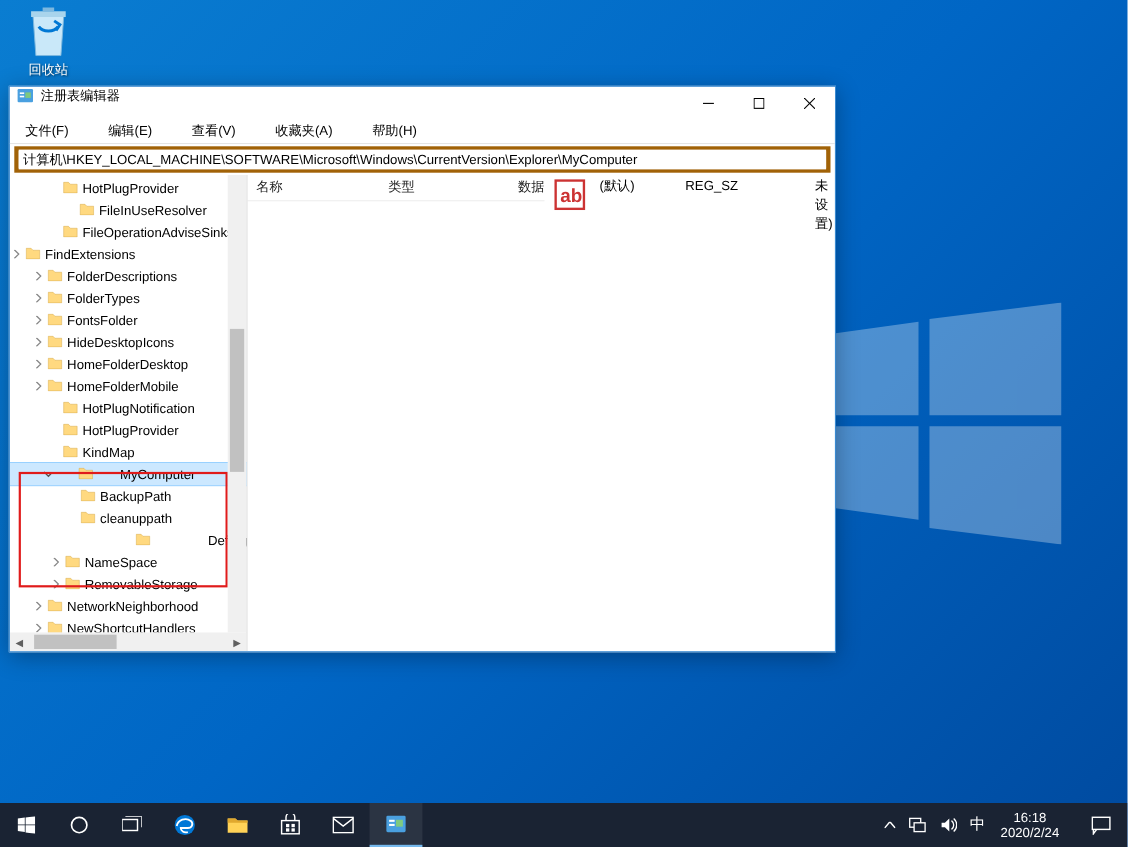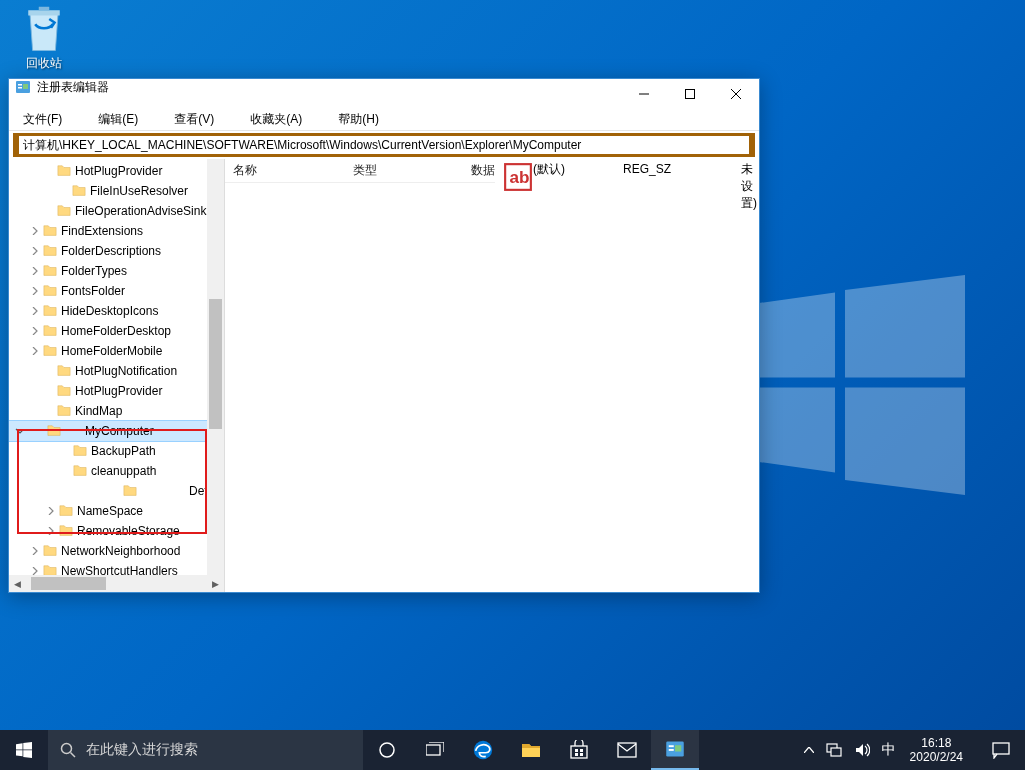--- a/index.html
+++ b/index.html
@@ -19,21 +19,21 @@
 
 .titlebar { height: 30px; display: flex; align-items: flex-start; padding-left: 6px; background: #fff; }
 .titlebar .app-icon { width: 16px; height: 16px; margin-right: 6px; }
 .titlebar .title { font-size: 12px; flex: 1; }
 .titlebar .win-controls { display: flex; }
 .titlebar .win-controls button { width: 46px; height: 30px; border: none; background: transparent; display: flex; align-items: center; justify-content: center; cursor: pointer; }
 
 .menubar { height: 22px; display: flex; align-items: center; padding-left: 6px; border-bottom: 1px solid #e5e5e5; font-size: 12px; gap: 20px; }
 .menubar .menu-item { padding: 2px 8px; cursor: pointer; }
 
-.addressbar { height: 24px; margin: 2px 4px; border: 6px solid #a16207; display: flex; align-items: center; }
+.addressbar { height: 24px; margin: 2px 4px; border: 4px solid #a16207; display: flex; align-items: center; }
 .addressbar input { flex: 1; border: none; outline: none; font-size: 12px; padding: 2px 4px; font-family: inherit; }
 
 .content { flex: 1; display: flex; overflow: hidden; }
 
 .tree-pane { width: 216px; border-right: 1px solid #ddd; overflow: hidden; position: relative; display: flex; flex-direction: column; }
 .tree-inner { flex: 1; overflow: hidden; }
 .tree { font-size: 12px; line-height: 20px; padding-top: 2px; }
 .tree-item { display: flex; align-items: center; height: 20px; white-space: nowrap; cursor: pointer; }
 .tree-item.selected { background: #cce8ff; outline: 1px solid #99d1ff; }
 .expander { width: 12px; display: inline-flex; justify-content: center; align-items: center; color: #999; font-size: 9px; margin-right: 2px; }
@@ -51,21 +51,21 @@
 
 .list-pane { flex: 1; display: flex; flex-direction: row; }
 .list-header { display: flex; height: 24px; align-items: center; font-size: 12px; border-bottom: 1px solid #eee; }
 .list-header .col { padding-left: 8px; color: #222; }
 .col-name { width: 120px; }
 .col-type { width: 118px; }
 .col-data { flex: 1; }
 .list-body { flex: 1; }
 .list-row { display: flex; height: 20px; align-items: center; font-size: 12px; cursor: pointer; }
 .list-row .cell { padding-left: 8px; }
-.reg-icon { width: 30px; height: 14px; margin-right: 0; }
+.reg-icon { width: 30px; height: 14px; margin-right: 12px; }
 
 
 .taskbar { position: absolute; left: 0; right: 0; bottom: 0; height: 40px; background: #1a2333; display: flex; align-items: center; }
 .taskbar .start-btn { width: 48px; height: 40px; display: flex; align-items: center; justify-content: center; cursor: pointer; }
 .taskbar .search-box { width: 315px; height: 40px; background: #2b3544; display: flex; align-items: center; padding: 0 12px; cursor: text; }
 .taskbar .search-box .search-icon { margin-right: 10px; color: #ccc; }
 .taskbar .search-box .placeholder { color: #d8d8d8; font-size: 14px; }
 .taskbar .task-btn { width: 48px; height: 40px; display: flex; align-items: center; justify-content: center; cursor: pointer; color: #fff; }
 .taskbar .task-btn.active { border-bottom: 2px solid #76b9ed; background: rgba(255,255,255,.08); }
 .taskbar .spacer { flex: 1; }
@@ -170,21 +170,21 @@
             </div>
             <div class="tree-item" style="padding-left: 34px;">
               <span class="expander"></span>
               <span class="folder-icon">
                 <svg viewBox="0 0 16 14">
                   <path d="M1 2h5l2 2h7v9H1z" fill="#ffd980" stroke="#d4a84a" stroke-width="0.5"></path>
                 </svg>
               </span>
               <span class="label">FileOperationAdviseSinks</span>
             </div>
-            <div class="tree-item" style="padding-left: 20px;">
+            <div class="tree-item" style="">
               <span class="expander">
                 <svg width="8" height="8" viewBox="0 0 8 8">
                   <path d="M2 0l4 4-4 4" fill="none" stroke="#888" stroke-width="1.2"></path>
                 </svg>
               </span>
               <span class="folder-icon">
                 <svg viewBox="0 0 16 14">
                   <path d="M1 2h5l2 2h7v9H1z" fill="#ffd980" stroke="#d4a84a" stroke-width="0.5"></path>
                 </svg>
               </span>
@@ -288,21 +288,21 @@
             </div>
             <div class="tree-item" style="padding-left: 34px;">
               <span class="expander"></span>
               <span class="folder-icon">
                 <svg viewBox="0 0 16 14">
                   <path d="M1 2h5l2 2h7v9H1z" fill="#ffd980" stroke="#d4a84a" stroke-width="0.5"></path>
                 </svg>
               </span>
               <span class="label">KindMap</span>
             </div>
-            <div class="tree-item selected" style="padding-left: 4px; gap: 20px;">
+            <div class="tree-item selected" style="padding-left: 28px; gap: 20px;">
               <span class="expander">
                 <svg width="8" height="8" viewBox="0 0 8 8">
                   <path d="M1 2l4 4 3-3" fill="none" stroke="#555" stroke-width="1.2"></path>
                 </svg>
               </span>
               <span class="folder-icon">
                 <svg viewBox="0 0 16 14">
                   <path d="M1 2h5l2 2h7v9H1z" fill="#ffd980" stroke="#d4a84a" stroke-width="0.5"></path>
                 </svg>
               </span>
@@ -430,29 +430,20 @@
 <div class="taskbar">
   <div class="start-btn">
     <svg width="16" height="16" viewBox="0 0 88 88">
         <g fill="#fff">
           <path d="M0 12l36-5v34H0z"></path>
           <path d="M40 6l48-6v41H40z"></path>
           <path d="M0 45h36v34L0 74z"></path>
           <path d="M40 45h48v43l-48-6z"></path>
         </g>
       </svg>
-  </div>
-  <div class="search-box">
-    <span class="search-icon">
-        <svg width="16" height="16" viewBox="0 0 16 16">
-          <circle cx="6.5" cy="6.5" r="5" fill="none" stroke="#ccc" stroke-width="1.5"></circle>
-          <line x1="10.5" y1="10.5" x2="15" y2="15" stroke="#ccc" stroke-width="1.5"></line>
-        </svg>
-      </span>
-    <span class="placeholder">在此键入进行搜索</span>
   </div>
   <div class="task-btn">
       <svg width="18" height="18" viewBox="0 0 18 18">
         <circle cx="9" cy="9" r="7" fill="none" stroke="#fff" stroke-width="1.5"></circle>
       </svg>
     </div>
   <div class="task-btn">
       <svg width="18" height="16" viewBox="0 0 18 16">
         <rect x="0" y="3" width="14" height="10" fill="none" stroke="#fff" stroke-width="1.3"></rect>
         <line x1="3" y1="0" x2="18" y2="0" stroke="#fff" stroke-width="1.3"></line>

